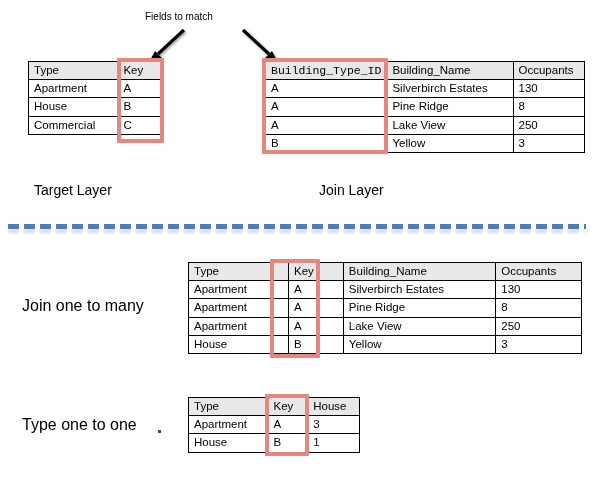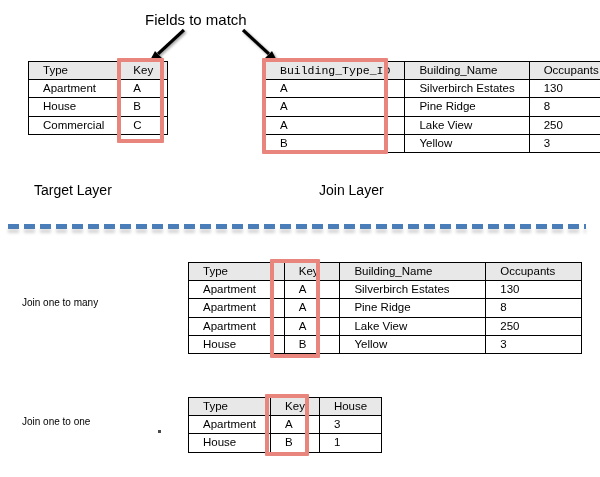--- a/index.html
+++ b/index.html
@@ -19,21 +19,21 @@
   
   .dtable {
     position: absolute;
     border-collapse: collapse;
     background: #ffffff;
     font-size: 11.5px;
     line-height: 1.15;
   }
   .dtable td, .dtable th {
     border: 1px solid #000000;
-    padding: 2px 14px;
+    padding: 2px 5px;
     text-align: left;
     font-weight: normal;
     white-space: nowrap;
     height: 16px;
     box-sizing: border-box;
     background: #ffffff;
   }
   .dtable thead th {
     background: #e8e8e8;
     border-bottom: 1px solid #000000;
@@ -48,21 +48,21 @@
     border-radius: 1px;
   }
 
   
   .label {
     position: absolute;
     font-size: 14px;
     color: #000000;
     white-space: nowrap;
   }
-  .label.small { font-size: 10px; }
+  .label.small { font-size: 16px; }
 
   
   .arrow-svg {
     position: absolute;
     overflow: visible;
   }
 
   
   .divider {
     position: absolute;
@@ -90,21 +90,21 @@
   .dot {
     position: absolute;
     width: 3px;
     height: 3px;
     background: #4a4a4a;
   }
 </style>
 </head>
 <body>
 
-<div class="label" style="left:145px; top:11px; font-size:15px;">Fields to match</div>
+<div class="label" style="left:145px; top:11px; font-size:10px;">Fields to match</div>
 
 <svg class="arrow-svg" style="left:140px; top:28px;" width="52" height="40" viewBox="0 0 52 40">
   <defs>
     <filter id="shadowL" x="-40%" y="-40%" width="200%" height="200%">
       <feDropShadow dx="1.4" dy="1.4" stdDeviation="1.1" flood-color="#888888" flood-opacity="0.75"></feDropShadow>
     </filter>
   </defs>
   <g filter="url(#shadowL)">
     <path d="M 44 2 L 18 26" stroke="#000000" stroke-width="3.4" fill="none"></path>
     <path d="M 8 36 L 22 30 L 15 23 Z" fill="#000000"></path>
@@ -219,21 +219,21 @@
     <tr>
       <td>House</td>
       <td>B</td>
       <td>Yellow</td>
       <td>3</td>
     </tr>
   </tbody>
 </table>
 <div class="hl-box" style="left:270px; top:259px; width:50px; height:99px;"></div>
 
-<div class="label small" style="left:22px; top:416px;">Join one to one</div>
+<div class="label small" style="left:22px; top:416px;">Type one to one</div>
 
 <div class="dot" style="left:158px; top:430px;"></div>
 
 <table class="dtable" id="tbl-oto" style="left:188px; top:397px; width:172px;">
   <thead>
     <tr>
       <th style="width:80px;">Type</th>
       <th style="width:40px;">Key</th>
       <th style="width:52px;">House</th>
     </tr>

